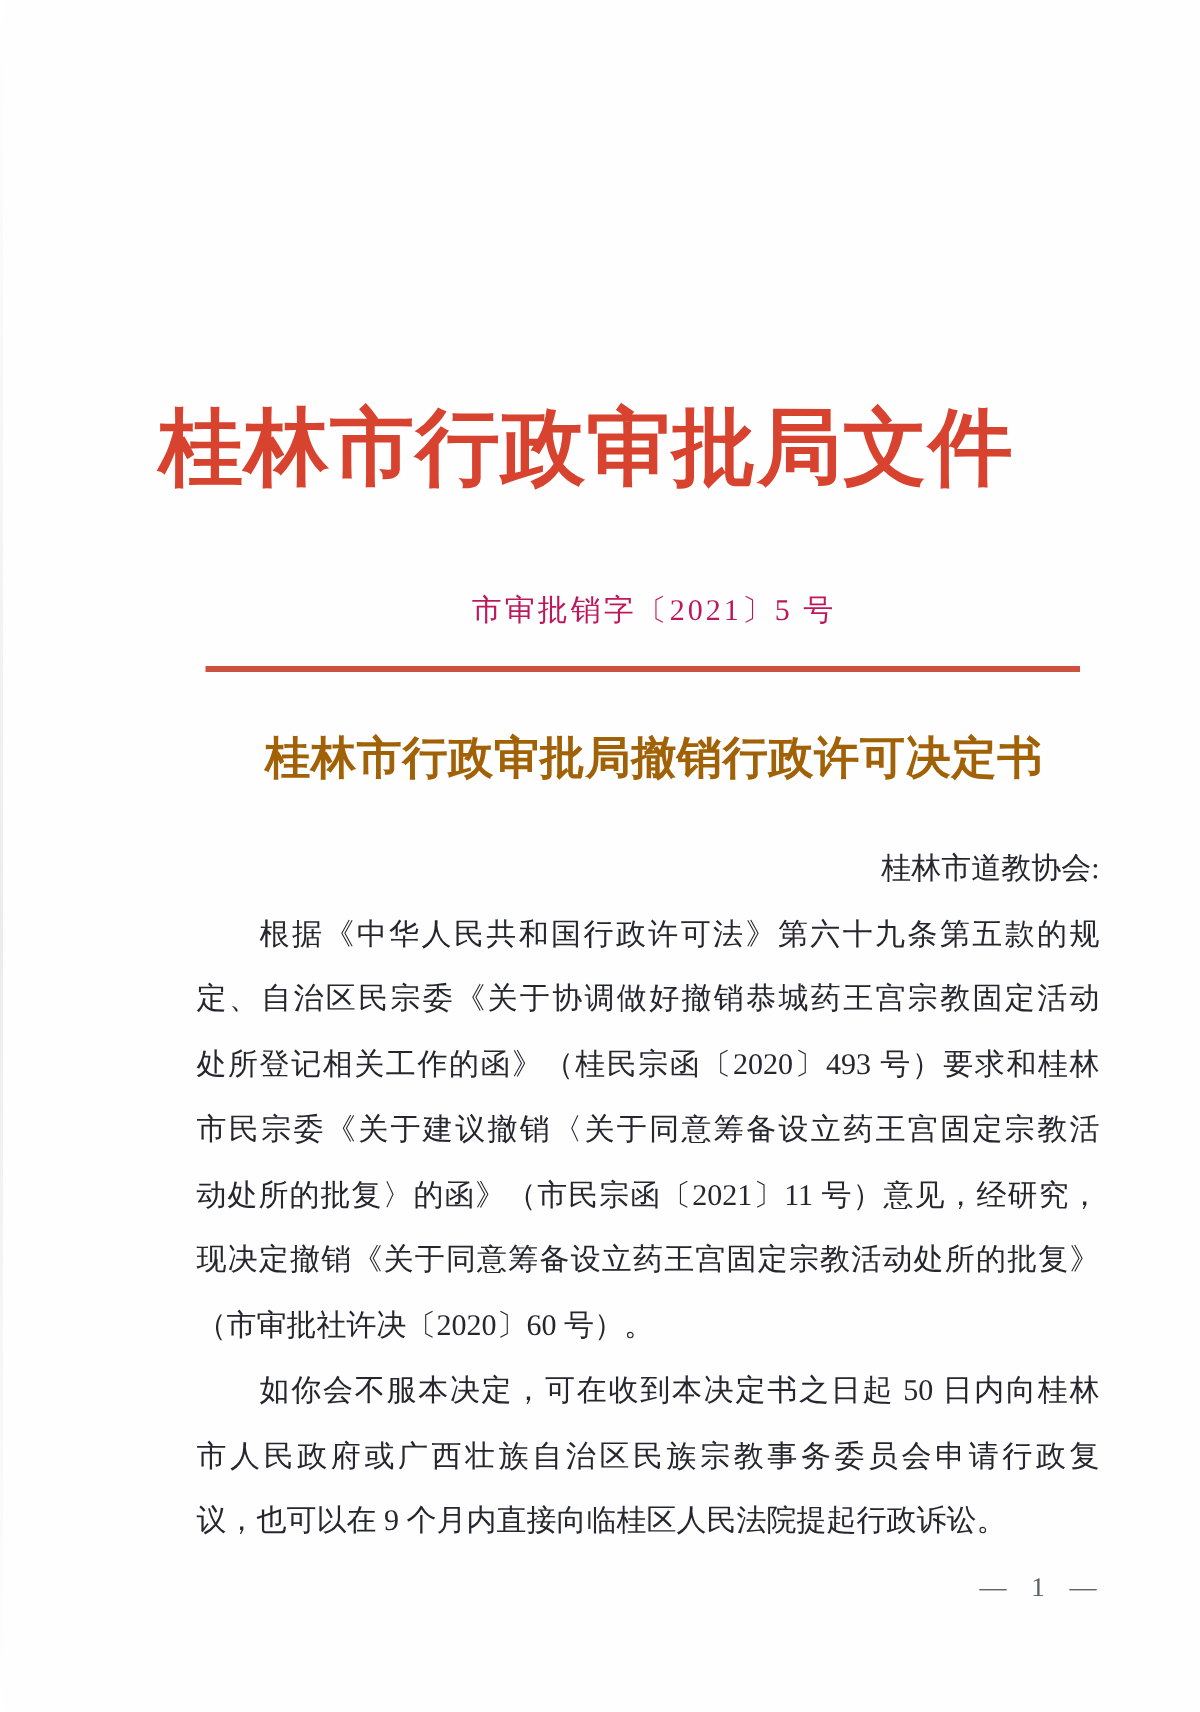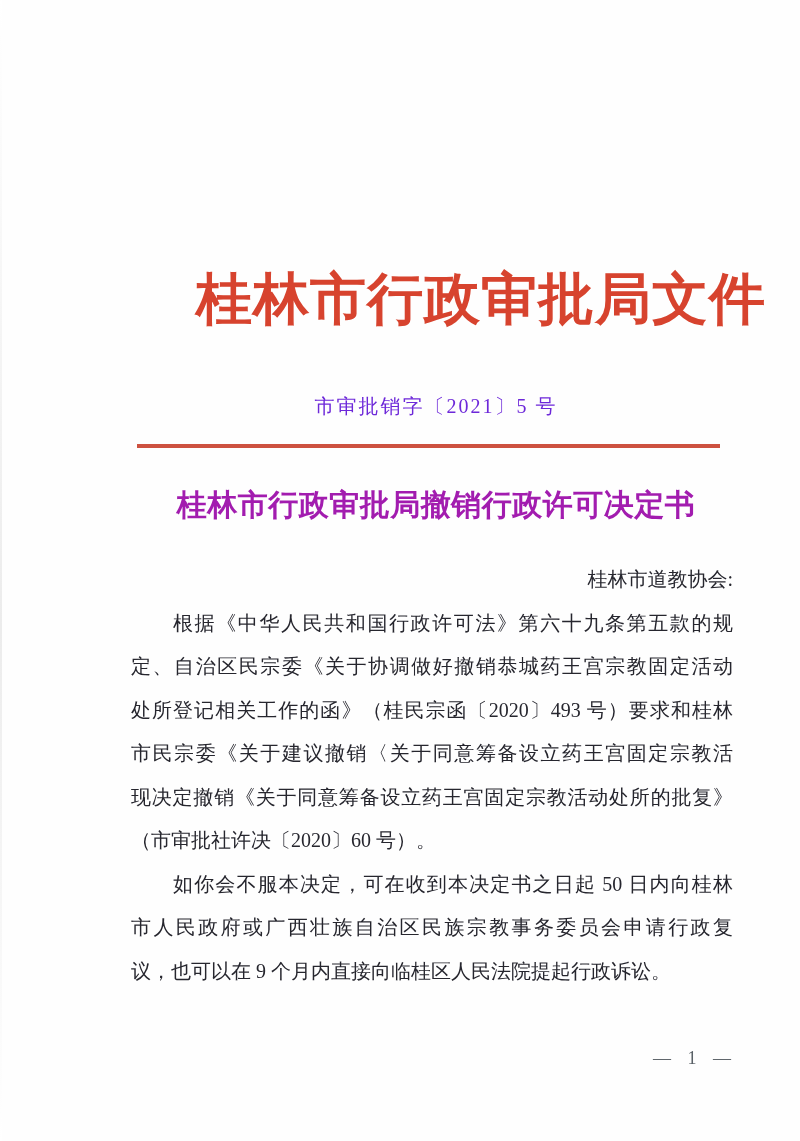--- a/index.html
+++ b/index.html
@@ -16,57 +16,57 @@
     position: absolute;
     left: 0; top: 0;
     width: 2px; height: 100%;
     background: linear-gradient(#ffffff, #ececec 55%, #ffffff);
   }
   .letterhead-title {
     position: absolute;
     top: 264px;
     left: 106px;
     width: 660px;
-    text-align: right;
+    text-align: left;
     font-size: 56px;
     line-height: 70px;
     font-weight: 700;
     letter-spacing: 1px;
     color: #d7432e;
     white-space: nowrap;
   }
   .doc-number {
     position: absolute;
     top: 393px;
     left: 106px;
     width: 660px;
     text-align: center;
     font-size: 20px;
     letter-spacing: 2px;
-    color: #6d28d9;
+    color: #be185d;
     white-space: nowrap;
   }
   .red-rule {
     position: absolute;
     top: 444px;
     left: 137px;
     width: 583px;
     height: 4px;
     background: #cd5140;
   }
   .doc-title {
     position: absolute;
     top: 485px;
     left: 106px;
     width: 660px;
     text-align: center;
     font-size: 30px;
     font-weight: 700;
     letter-spacing: 0.5px;
-    color: #a21caf;
+    color: #a16207;
     white-space: nowrap;
   }
   .letter-body {
     position: absolute;
     top: 558px;
     left: 131px;
     width: 602px;
     font-size: 20px;
     line-height: 43.5px;
     color: #26262e;
@@ -103,20 +103,21 @@
 
   <h2 class="doc-title">桂林市行政审批局撤销行政许可决定书</h2>
 
   <div class="letter-body">
     <div class="addressee">桂林市道教协会:</div>
 
     <div class="line indent">根据《中华人民共和国行政许可法》第六十九条第五款的规</div>
     <div class="line">定、自治区民宗委《关于协调做好撤销恭城药王宫宗教固定活动</div>
     <div class="line">处所登记相关工作的函》（桂民宗函〔2020〕493 号）要求和桂林</div>
     <div class="line">市民宗委《关于建议撤销〈关于同意筹备设立药王宫固定宗教活</div>
+    <div class="line">动处所的批复〉的函》（市民宗函〔2021〕11 号）意见，经研究，</div>
     <div class="line">现决定撤销《关于同意筹备设立药王宫固定宗教活动处所的批复》</div>
     <div class="line last">（市审批社许决〔2020〕60 号）。</div>
 
     <div class="line indent">如你会不服本决定，可在收到本决定书之日起 50 日内向桂林</div>
     <div class="line">市人民政府或广西壮族自治区民族宗教事务委员会申请行政复</div>
     <div class="line last">议，也可以在 9 个月内直接向临桂区人民法院提起行政诉讼。</div>
   </div>
 
   <div class="page-footer">
     <span>— 1 —</span>

